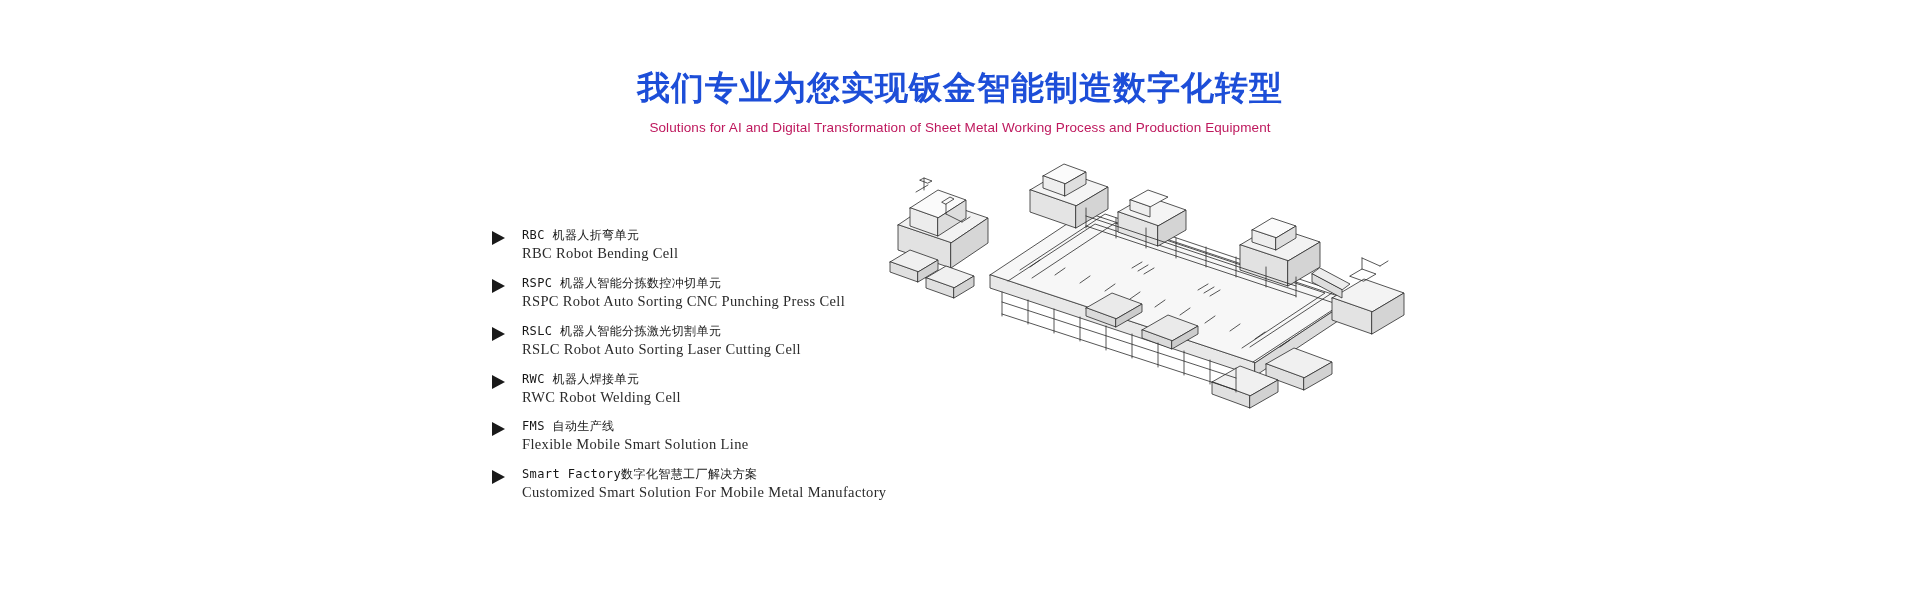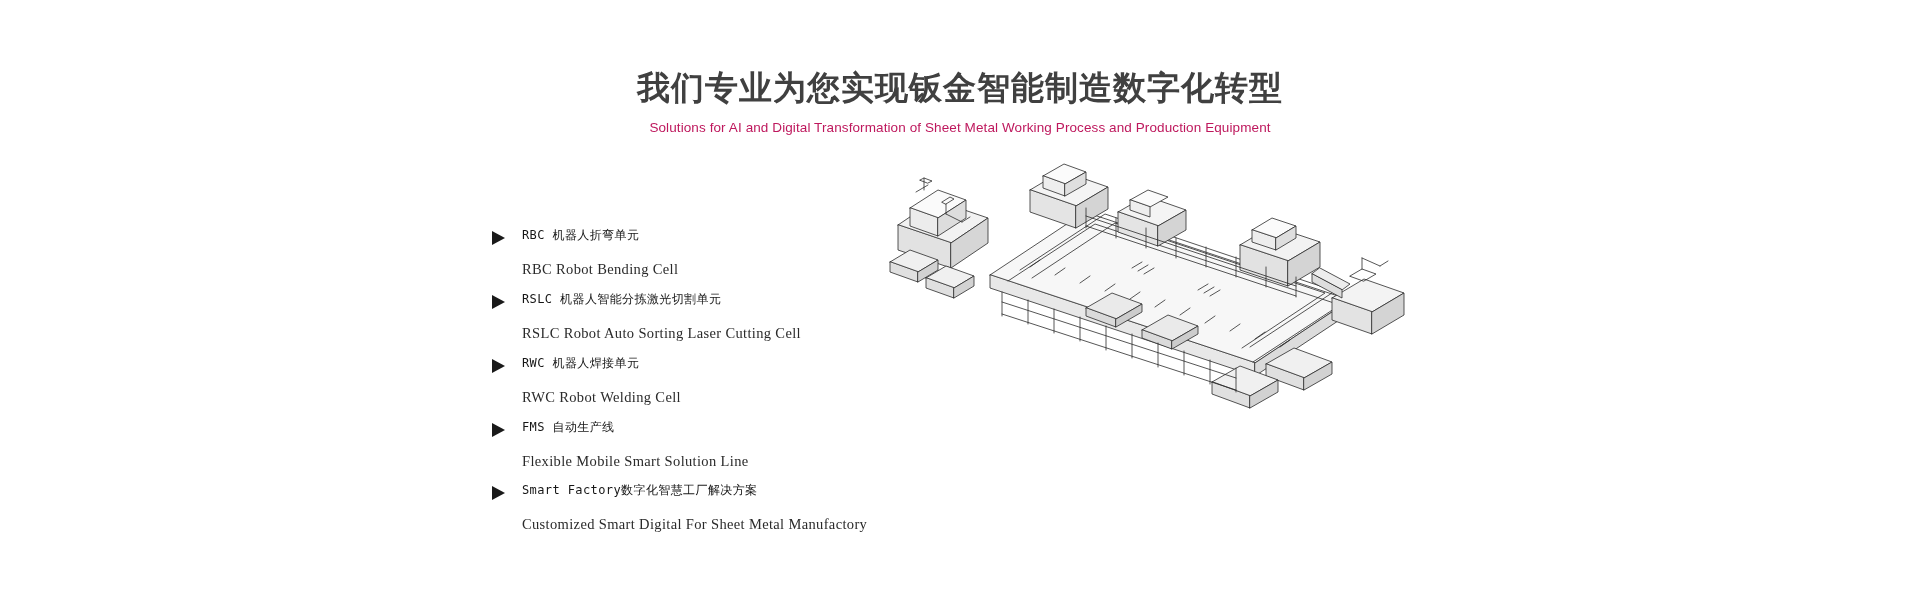--- a/index.html
+++ b/index.html
@@ -22,21 +22,21 @@
     top: 68px;
     left: 0;
     width: 1920px;
     text-align: center;
   }
   .headline {
     font-family: "Liberation Sans", sans-serif;
     font-size: 33px;
     font-weight: bold;
     letter-spacing: 1px;
-    color: #404040;
+    color: #1d4ed8;
     line-height: 1.2;
     white-space: nowrap;
   }
   .subheadline {
     margin-top: 12px;
     font-family: "Liberation Sans", sans-serif;
     font-size: 13.5px;
     font-weight: normal;
     letter-spacing: 0.1px;
     color: #be185d;
@@ -72,21 +72,21 @@
     color: #161616;
     line-height: 1.25;
     white-space: nowrap;
   }
   .feature-en {
     font-family: "Liberation Serif", serif;
     font-size: 14.5px;
     letter-spacing: 0.35px;
     color: #2a2a2a;
     line-height: 1.3;
-    margin-top: 17px;
+    margin-top: 1px;
     white-space: nowrap;
   }
 
   
   .illustration {
     position: absolute;
     left: 880px;
     top: 150px;
     width: 560px;
     height: 300px;
@@ -104,20 +104,25 @@
 </div>
 
 <div class="feature-list">
 
   <div class="feature-item">
     <span class="bullet-icon"></span>
     <div class="feature-cn">RBC  机器人折弯单元</div>
     <div class="feature-en">RBC Robot Bending Cell</div>
   </div>
 
+  <div class="feature-item">
+    <span class="bullet-icon"></span>
+    <div class="feature-cn">RSPC  机器人智能分拣数控冲切单元</div>
+    <div class="feature-en">RSPC Robot Auto Sorting CNC Punching Press Cell</div>
+  </div>
 
   <div class="feature-item">
     <span class="bullet-icon"></span>
     <div class="feature-cn">RSLC  机器人智能分拣激光切割单元</div>
     <div class="feature-en">RSLC Robot Auto Sorting Laser Cutting Cell</div>
   </div>
 
   <div class="feature-item">
     <span class="bullet-icon"></span>
     <div class="feature-cn">RWC  机器人焊接单元</div>
@@ -126,21 +131,21 @@
 
   <div class="feature-item">
     <span class="bullet-icon"></span>
     <div class="feature-cn">FMS  自动生产线</div>
     <div class="feature-en">Flexible Mobile Smart Solution Line</div>
   </div>
 
   <div class="feature-item">
     <span class="bullet-icon"></span>
     <div class="feature-cn">Smart Factory数字化智慧工厂解决方案</div>
-    <div class="feature-en">Customized Smart Digital For Sheet Metal Manufactory</div>
+    <div class="feature-en">Customized Smart Solution For Mobile Metal Manufactory</div>
   </div>
 
 </div>
 
 <div class="illustration">
   <svg width="560" height="300" viewBox="0 0 560 300" xmlns="http://www.w3.org/2000/svg">
     <g stroke="#2b2b2b" stroke-width="0.8" fill="none" stroke-linejoin="round" stroke-linecap="round">
 
       <path d="M110 125 L205 62 L470 150 L375 213 Z" fill="#f7f7f7"></path>
       <path d="M110 125 L110 138 L375 226 L375 213 Z" fill="#e8e8e8"></path>

